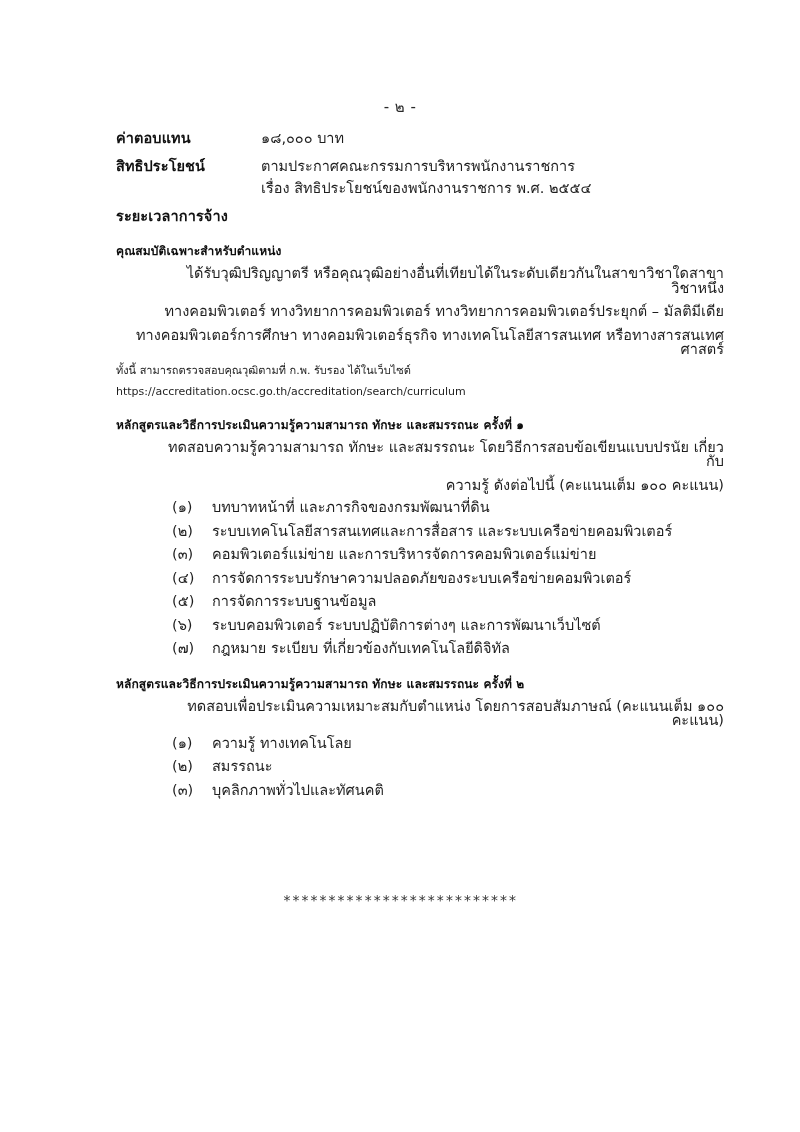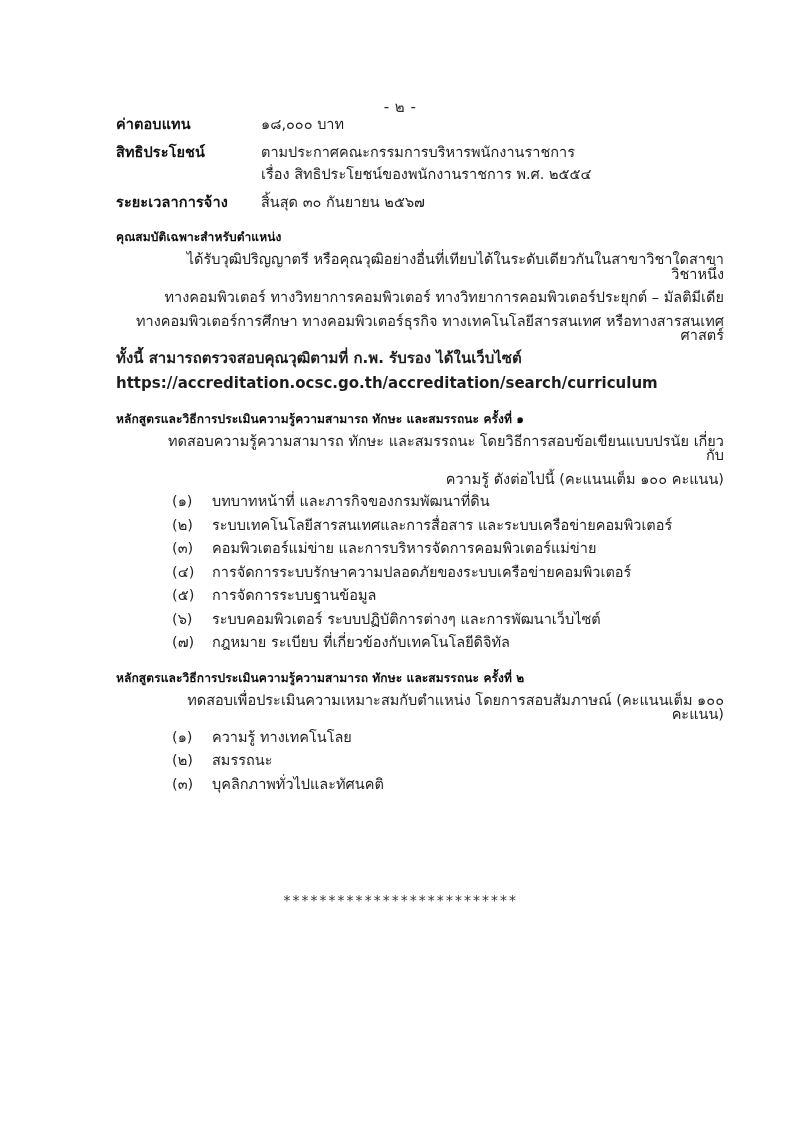--- a/index.html
+++ b/index.html
@@ -30,21 +30,21 @@
     width: 800px;
     text-align: center;
     font-size: 15px;
     color: #2a2a2a;
     letter-spacing: 0.5px;
   }
 
   
   .content {
     position: absolute;
-    top: 117px;
+    top: 131px;
     left: 116px;
     width: 608px;
   }
 
   .field-row {
     display: flex;
     align-items: flex-start;
     margin-bottom: 13px;
   }
 
@@ -80,24 +80,23 @@
   .para {
     font-size: 14.5px;
     color: #1e1e1e;
     margin-bottom: 8px;
   }
   .para .pline { display: block; margin-bottom: 9px; text-align: right; }
   .para .pline:last-child { margin-bottom: 0; }
   .para .indent { padding-left: 48px; }
 
   .url-block {
-    font-size: 15px;
+    font-size: 11px;
     color: #1e1e1e;
     margin-top: 2px;
-    font-weight: bold;
   }
   .url-block .uline { display: block; margin-bottom: 10px; }
   .url-block .uline:last-child { margin-bottom: 0; }
 
   .numbered-list {
     margin: 6px 0 0 0;
     padding: 0;
     list-style: none;
   }
 
@@ -150,23 +149,20 @@
     <div class="field-row">
       <div class="field-label">สิทธิประโยชน์</div>
       <div class="field-value">
         <span class="vline">ตามประกาศคณะกรรมการบริหารพนักงานราชการ</span>
         <span class="vline">เรื่อง สิทธิประโยชน์ของพนักงานราชการ พ.ศ. ๒๕๕๔</span>
       </div>
     </div>
 
     <div class="field-row">
       <div class="field-label">ระยะเวลาการจ้าง</div>
-      <div class="field-value">
-        <span class="vline">สิ้นสุด ๓๐ กันยายน ๒๕๖๗</span>
-      </div>
     </div>
 
     <div class="section-heading">คุณสมบัติเฉพาะสำหรับตำแหน่ง</div>
 
     <div class="para">
       <span class="pline indent">ได้รับวุฒิปริญญาตรี หรือคุณวุฒิอย่างอื่นที่เทียบได้ในระดับเดียวกันในสาขาวิชาใดสาขาวิชาหนึ่ง</span>
       <span class="pline">ทางคอมพิวเตอร์ ทางวิทยาการคอมพิวเตอร์ ทางวิทยาการคอมพิวเตอร์ประยุกต์ – มัลติมีเดีย</span>
       <span class="pline">ทางคอมพิวเตอร์การศึกษา ทางคอมพิวเตอร์ธุรกิจ ทางเทคโนโลยีสารสนเทศ หรือทางสารสนเทศศาสตร์</span>
     </div>
 

